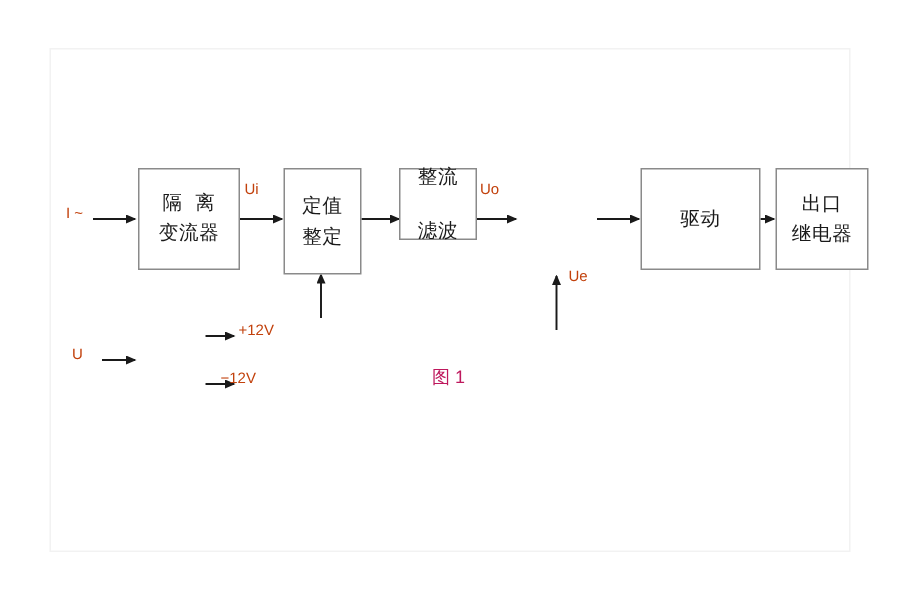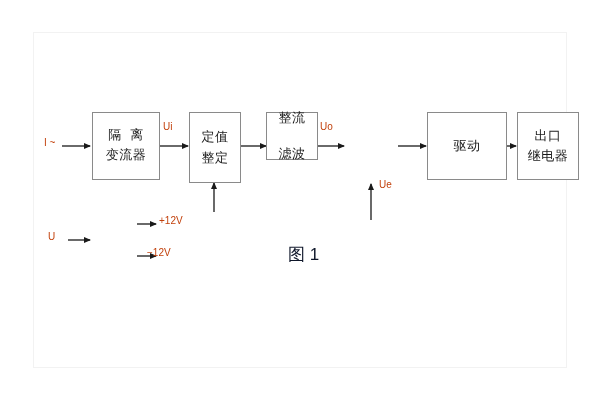--- a/index.html
+++ b/index.html
@@ -46,22 +46,22 @@
     font-size: 13px;
   }
   .lbl {
     position: absolute;
     color: #c2410c;
     font-size: 10px;
     white-space: nowrap;
   }
   .cap {
     position: absolute;
-    color: #0f172a;
-    font-size: 17px;
+    color: #be185d;
+    font-size: 12px;
     white-space: nowrap;
   }
   svg.wires {
     position: absolute;
     left: 0;
     top: 0;
     width: 600px;
     height: 400px;
     pointer-events: none;
   }

